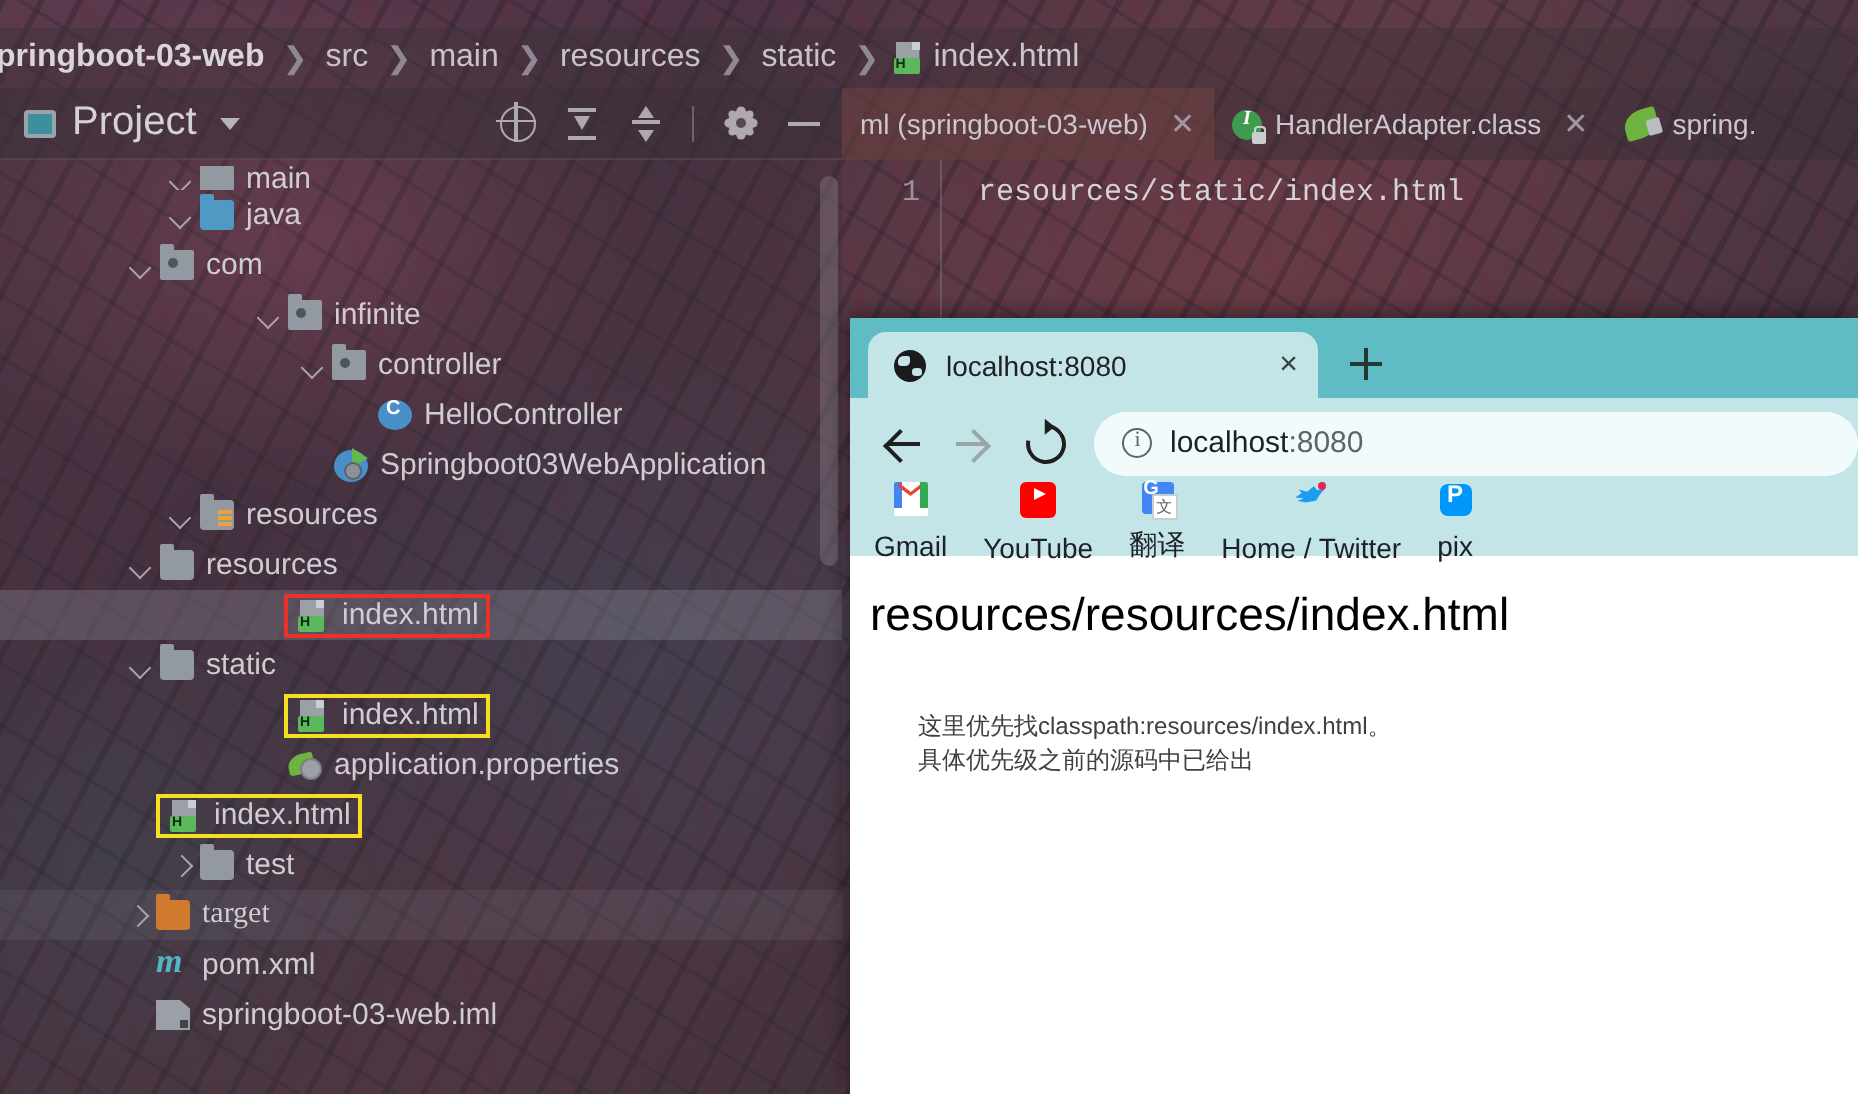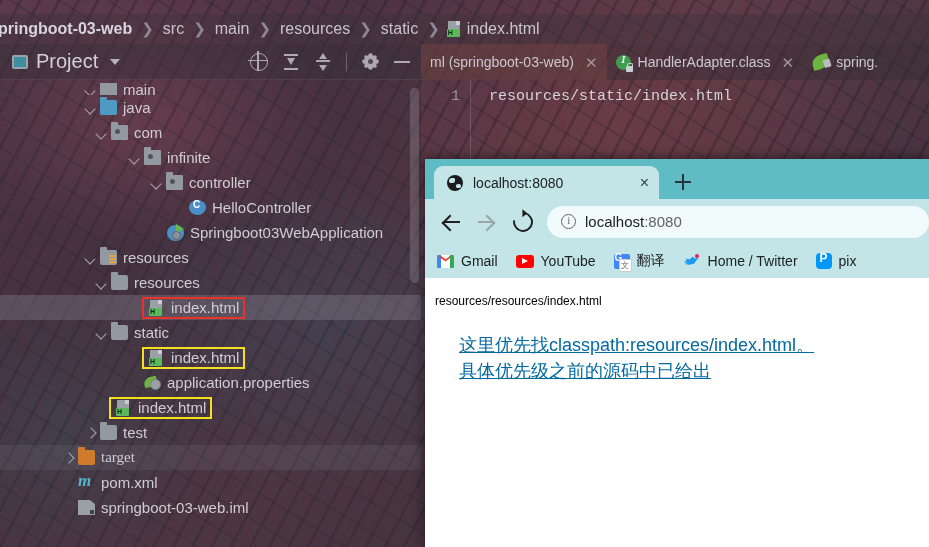--- a/index.html
+++ b/index.html
@@ -282,21 +282,21 @@
   }
 
   .label { line-height: 1; }
   .boxed { position: relative; padding: 1px 4px; }
   .box-red  { outline: 2px solid #e8332a; }
   .box-yellow { outline: 2px solid #f5e020; }
 
   
   .i1 { padding-left: 62px; }
   .i2 { padding-left: 84px; }
-  .i3 { padding-left: 95px; }
+  .i3 { padding-left: 64px; }
   .i4 { padding-left: 128px; }
   .i5 { padding-left: 150px; }
   .i6 { padding-left: 172px; }
 
   
   .panel-scroll {
     position: absolute; right: 2px; top: 44px;
     width: 9px; height: 195px;
     background: rgba(170,165,175,.28); border-radius: 5px;
   }
@@ -458,21 +458,21 @@
   }
   .url-host { color: #202124; }
   .url-port { color: #5f6368; }
 
   .bookmarks {
     height: 34px; background: #c3e5e8;
     display: flex; align-items: center; gap: 18px;
     padding: 0 0 0 12px; font-size: 14px; color: #202124;
     white-space: nowrap;
   }
-  .bm { display: flex; align-items: center; gap: 7px; }
+  .bm { display: flex; align-items: center; gap: 7px; flex-direction: column; }
   .ic-gmail {
     width: 17px; height: 13px; position: relative; flex: 0 0 17px;
     background: #fff; border-radius: 1px;
     overflow: hidden;
   }
   .ic-gmail::before {
     content: ""; position: absolute; left: 0; top: 0; width: 4px; height: 13px; background: #4285f4;
   }
   .ic-gmail::after {
     content: ""; position: absolute; right: 0; top: 0; width: 4px; height: 13px; background: #34a853;
@@ -526,26 +526,25 @@
   .ic-pixiv::after {
     content: "P"; position: absolute; left: 4px; top: -2px;
     font-size: 12px; font-weight: bold; color: #fff;
   }
 
   .page {
     background: #fff; height: 245px;
     padding: 16px 0 0 10px;
   }
   .page-line {
-    font-size: 12px; color: #000; margin-bottom: 24px;
+    font-size: 23px; color: #000; margin-bottom: 34px;
   }
   .note {
-    color: #0369a1; font-size: 18px; line-height: 1.45;
+    color: #404040; font-size: 12px; line-height: 1.45;
     padding-left: 24px;
-    text-decoration: underline;
   }
 </style>
 </head>
 <body>
 
 <div id="root">
   <div class="wallpaper"></div>
 
   <div class="breadcrumb">
     <span class="bc-item bold">pringboot-03-web</span>

